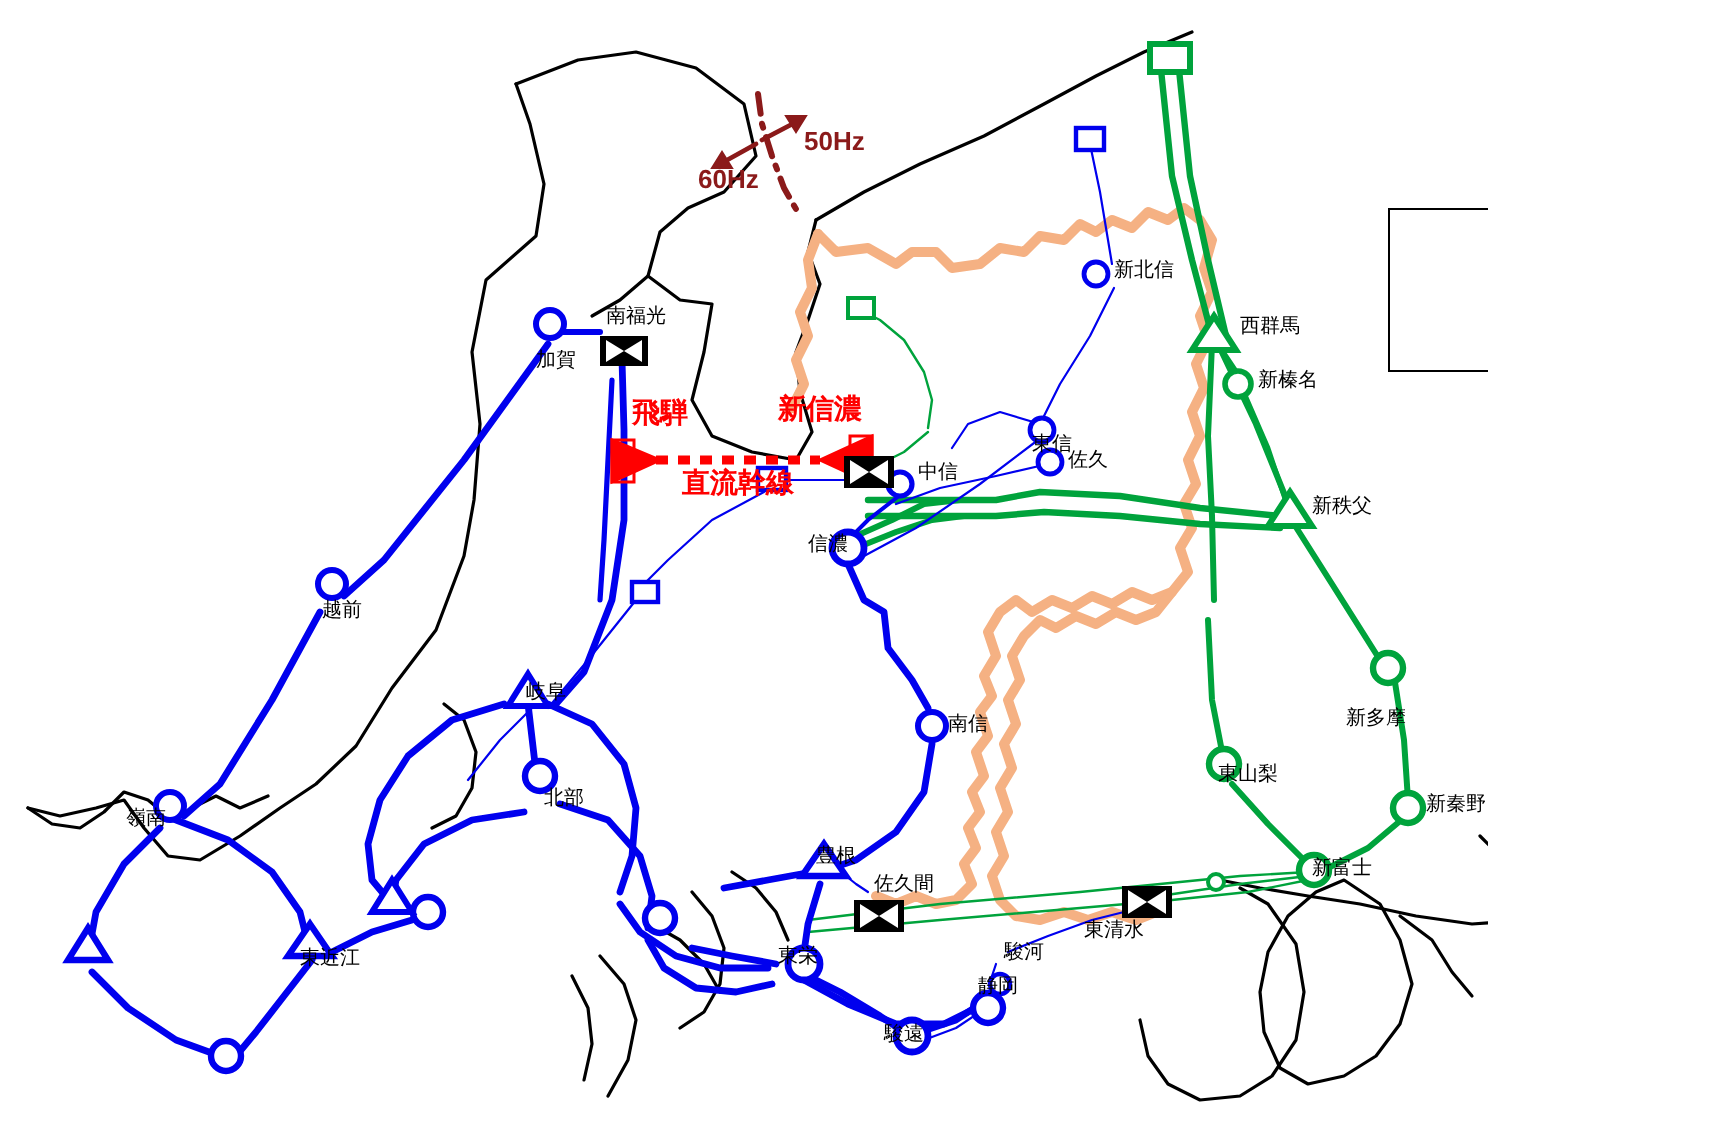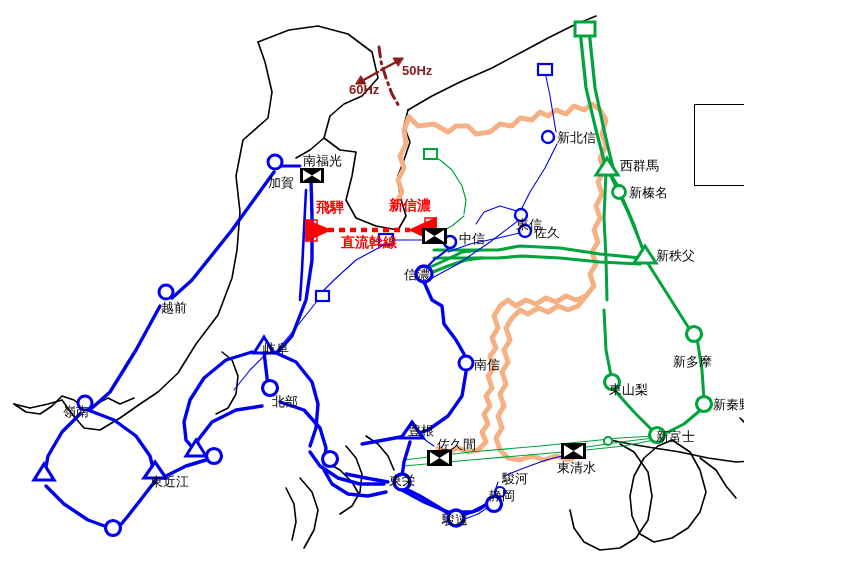--- a/index.html
+++ b/index.html
@@ -1,19 +1,19 @@
 <!DOCTYPE html>
 <html><head>
 <meta charset="utf-8">
 <style>
   html,body{margin:0;padding:0;background:#ffffff;}
   body{font-family:"Liberation Sans","DejaVu Sans",sans-serif;}
   #stage{position:relative;width:744px;height:561px;background:#ffffff;overflow:hidden;}
   #mapsvg{position:absolute;left:0;top:0;width:856px;height:561px;}
-  .lbl{position:absolute;font-size:13px;color:#000000;white-space:nowrap;line-height:1;
+  .lbl{position:absolute;font-size:10px;color:#000000;white-space:nowrap;line-height:1;
        font-family:"DejaVu Sans","Liberation Sans",sans-serif;}
   .lbl-red{color:#ff0000;font-weight:bold;font-size:14px;}
   .lbl-dk{color:#8b1a1a;font-weight:bold;font-size:13px;
           font-family:"Liberation Sans","DejaVu Sans",sans-serif;}
   #legend{position:absolute;left:694px;top:104px;width:155px;height:82px;
           border:1px solid #000000;background:#ffffff;box-sizing:border-box;}
   #legend .row{position:relative;height:19px;display:flex;align-items:center;padding-left:6px;}
   #legend .swatch{width:40px;height:0;border-top:2px solid #000;margin-right:7px;flex:0 0 auto;}
   #legend .sw-red{border-top-color:#ff0000;}
   #legend .sw-green{border-top-color:#00a33c;}
@@ -290,21 +290,21 @@
   <div class="lbl" style="left:474px;top:358px;">南信</div>
   <div class="lbl" style="left:557px;top:131px;">新北信</div>
   <div class="lbl" style="left:516px;top:218px;">東信</div>
   <div class="lbl" style="left:534px;top:226px;">佐久</div>
   <div class="lbl" style="left:408px;top:424px;">豊根</div>
   <div class="lbl" style="left:437px;top:438px;">佐久間</div>
   <div class="lbl" style="left:389px;top:474px;">東栄</div>
   <div class="lbl" style="left:502px;top:472px;">駿河</div>
   <div class="lbl" style="left:489px;top:489px;">静岡</div>
   <div class="lbl" style="left:442px;top:513px;">駿遠</div>
-  <div class="lbl" style="left:557px;top:461px;text-align:right;">東清水</div>
+  <div class="lbl" style="left:542px;top:461px;text-align:right;">東清水</div>
 
   <div class="lbl" style="left:620px;top:159px;">西群馬</div>
   <div class="lbl" style="left:629px;top:186px;">新榛名</div>
   <div class="lbl" style="left:656px;top:249px;">新秩父</div>
   <div class="lbl" style="left:673px;top:327px;margin-top:28px;">新多摩</div>
   <div class="lbl" style="left:609px;top:383px;">東山梨</div>
   <div class="lbl" style="left:713px;top:398px;">新秦野</div>
   <div class="lbl" style="left:656px;top:430px;">新富士</div>
 
   <div id="legend">

